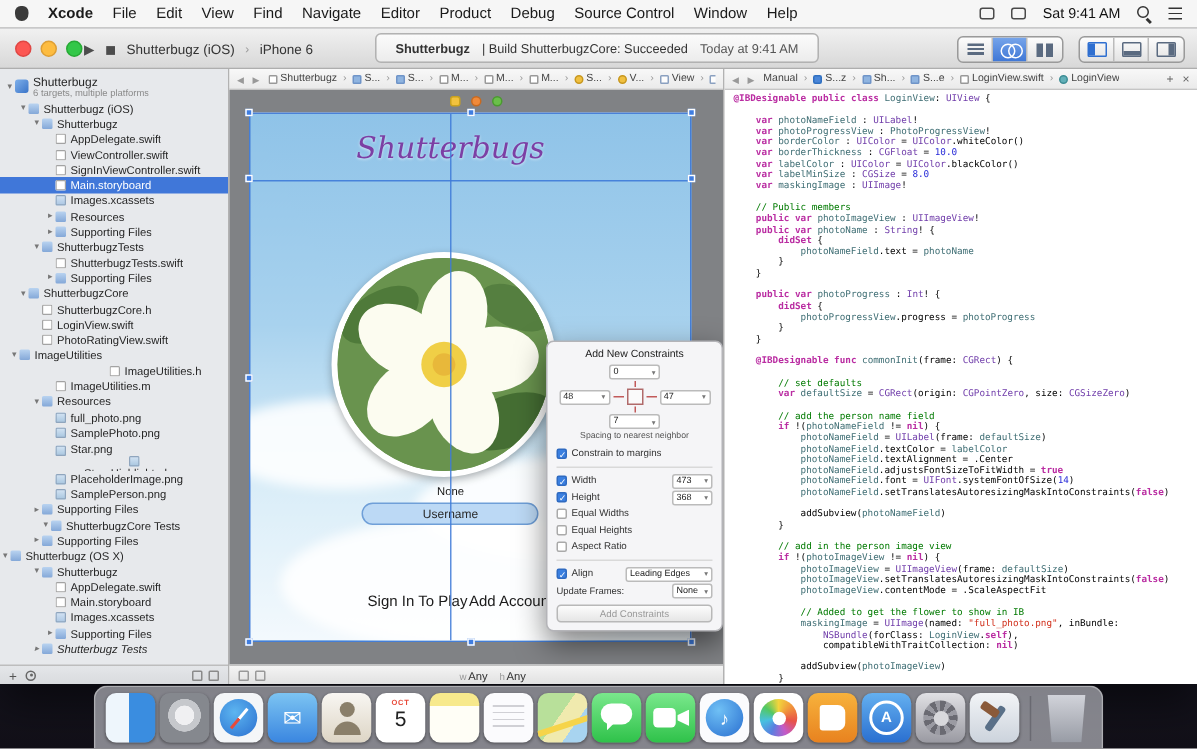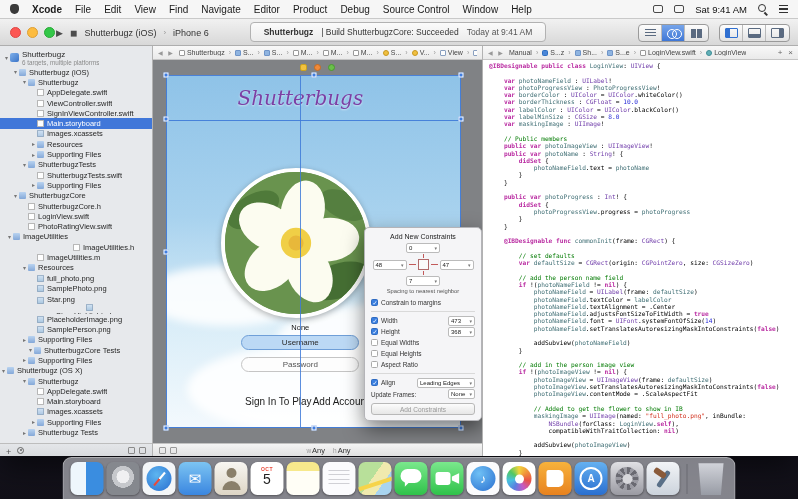--- a/index.html
+++ b/index.html
@@ -450,21 +450,21 @@
           <div class="trow" style="padding-left: 30px;">
             <span class="dis"></span>
             <span class="fic fic-xcassets"></span>
             <span class="tlab">Images.xcassets</span>
           </div>
           <div class="trow" style="padding-left: 30px;">
             <span class="dis">▸</span>
             <span class="fic fic-folder"></span>
             <span class="tlab">Supporting Files</span>
           </div>
-          <div class="trow" style="padding-left: 21px;">
+          <div class="trow" style="padding-left: 21px; font-style: italic;">
             <span class="dis">▸</span>
             <span class="fic fic-folder"></span>
             <span class="tlab">Shutterbugz Tests</span>
           </div>
         </div>
       <div class="nav-filter">
         <span class="nf-add"></span>
         <span class="nf-filter"></span>
         <span class="nf-right">
           <span class="nf-sq"></span>
@@ -557,21 +557,20 @@
                   <ellipse cx="75" cy="41" rx="23" ry="33" transform="rotate(228 75 75)"></ellipse>
                   <ellipse cx="75" cy="41" rx="23" ry="33" transform="rotate(300 75 75)"></ellipse>
                 </g>
                 <circle cx="75" cy="75" r="16" fill="#f0cf46"></circle>
                 <circle cx="75" cy="75" r="8" fill="#e8b83a"></circle>
               </svg>
             </div>
 
             <div class="lv-none">None</div>
             <div class="tf tf-user">Username</div>
-            <div class="tf tf-pass">Password</div>
             <div class="ib-btn btn-signin">Sign In To Play</div>
             <div class="ib-btn btn-account">Add Account</div>
           </div>
 
           <span class="hd" style="left:0;top:0"></span>
           <span class="hd" style="left:50%;top:0"></span>
           <span class="hd" style="left:100%;top:0"></span>
           <span class="hd" style="left:0;top:50%"></span>
           <span class="hd" style="left:100%;top:50%"></span>
           <span class="hd" style="left:0;top:100%"></span>

